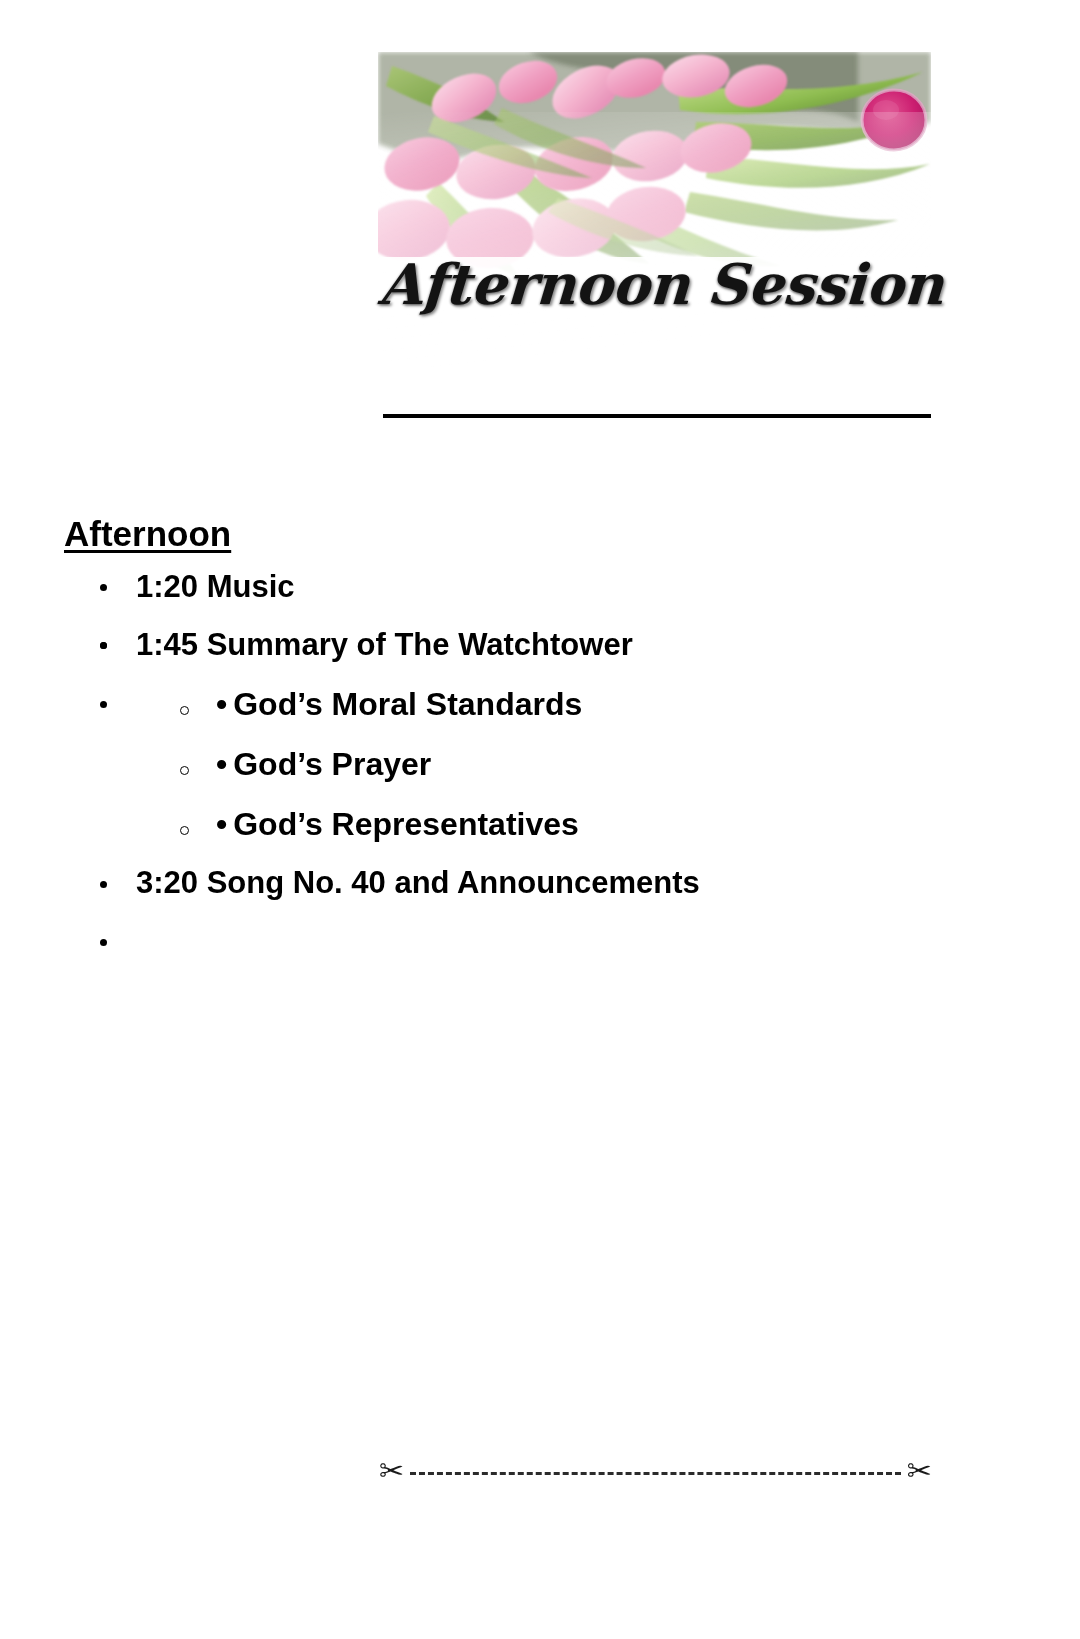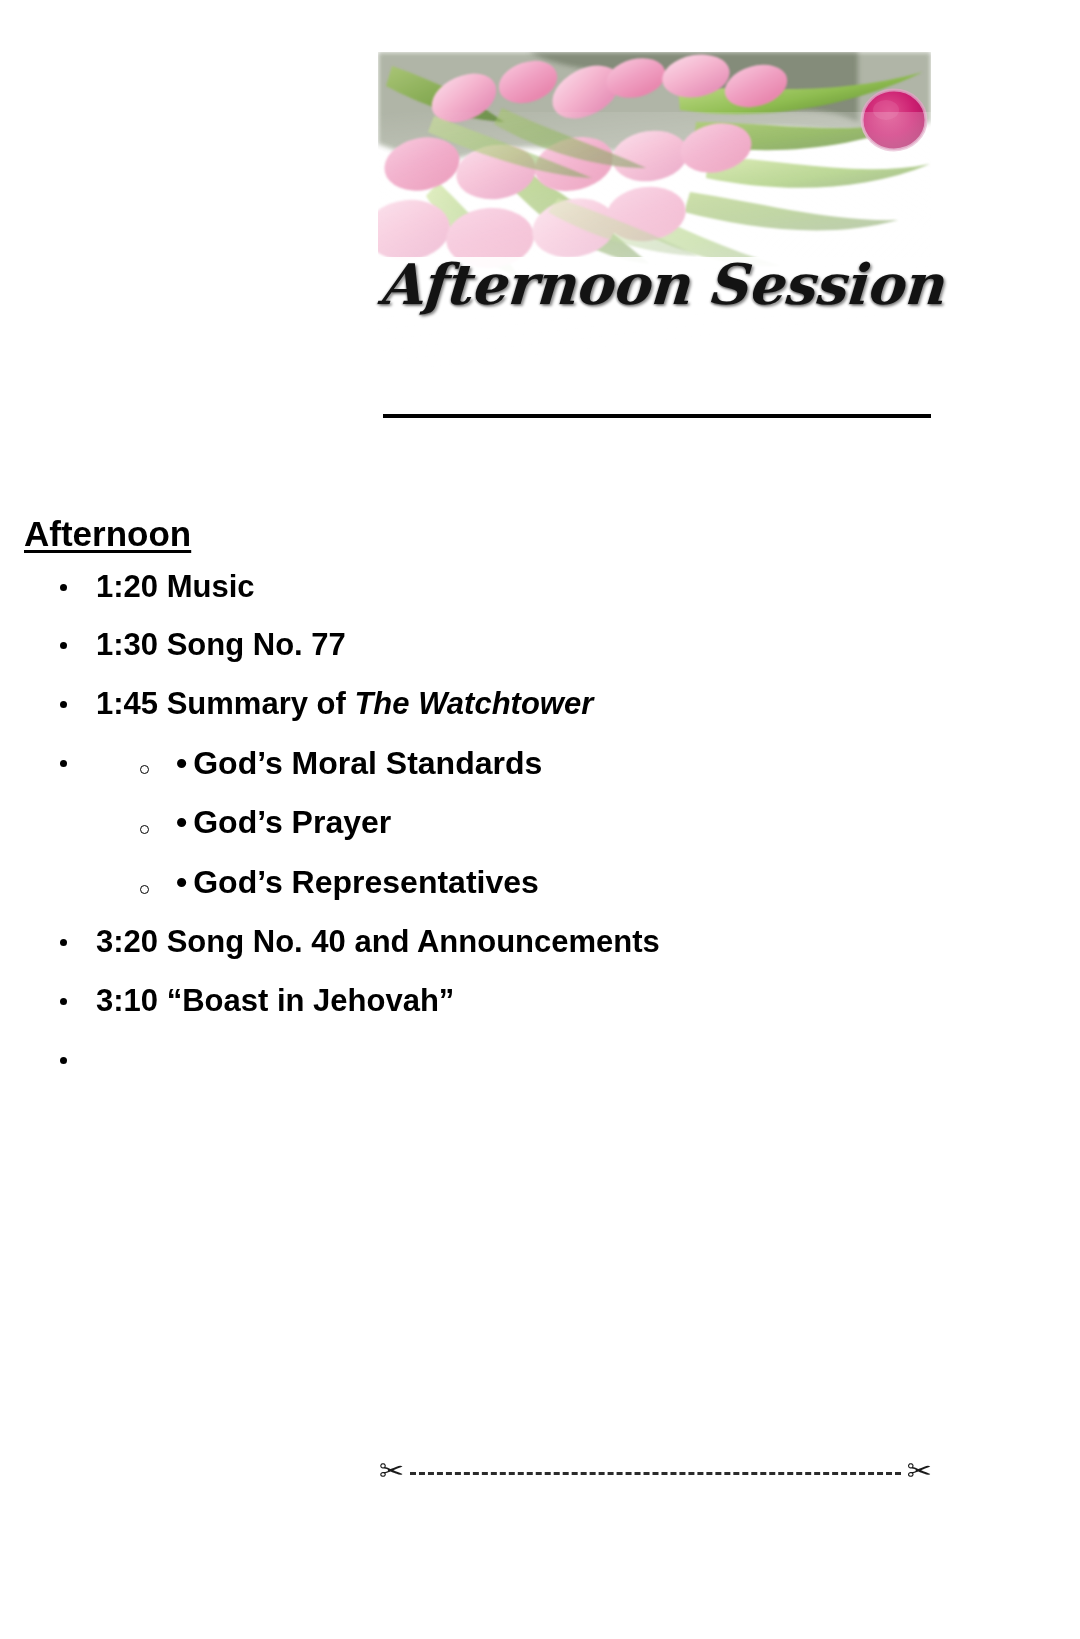--- a/index.html
+++ b/index.html
@@ -61,20 +61,21 @@
     height: 4px;
     background: #000000;
   }
 
   
   .schedule {
     position: absolute;
     left: 0;
     top: 515px;
     width: 948px;
+    padding-left: 40px;
   }
   .section-heading {
     margin: 0 0 16px 24px;
     font-size: 35px;
     font-weight: bold;
     line-height: 1.1;
     text-decoration: underline;
     text-underline-offset: 4px;
     display: inline-block;
   }
@@ -94,21 +95,21 @@
   }
   li.item > .bullet-dot {
     position: absolute;
     left: 60px;
     top: 0.46em;
     width: 7px;
     height: 7px;
     border-radius: 50%;
     background: #000000;
   }
-  li.item .italic { font-style: italic; }
+  li.item .italic { }
 
   ul.level2 {
     list-style: none;
     margin: 24px 0 0 0;
     padding: 0;
   }
   li.subitem {
     position: relative;
     padding-left: 80px;
     margin: 0 0 24px 0;
@@ -270,21 +271,20 @@
 
   <ul class="level1">
 
     <li class="item">
       <span class="bullet-dot"></span>
       <span>1:20 Music</span>
     </li>
 
     <li class="item">
       <span class="bullet-dot"></span>
-      <span>1:30 Song No. 77</span>
     </li>
 
 
     <li class="item">
       <span class="bullet-dot"></span>
       <span>1:45 Summary of </span><span class="italic">The Watchtower</span>
     </li>
 
     <li class="item">
       <span class="bullet-dot"></span>
@@ -303,24 +303,20 @@
           <span class="inner-bullet">•</span><span>God’s Representatives</span>
         </li>
       </ul>
     </li>
 
     <li class="item">
       <span class="bullet-dot"></span>
       <span>3:20 Song No. 40 and Announcements</span>
     </li>
 
-    <li class="item">
-      <span class="bullet-dot"></span>
-      <span>3:10 “Boast in Jehovah”</span>
-    </li>
 
     <li class="item">
       <span class="bullet-dot"></span>
     </li>
 
   </ul>
 </div>
 
 <div class="cut-line">
   <span class="scissors">✂</span>

